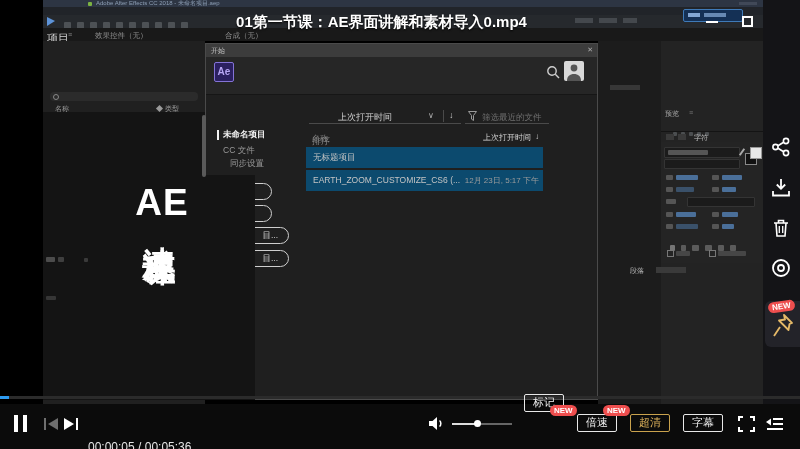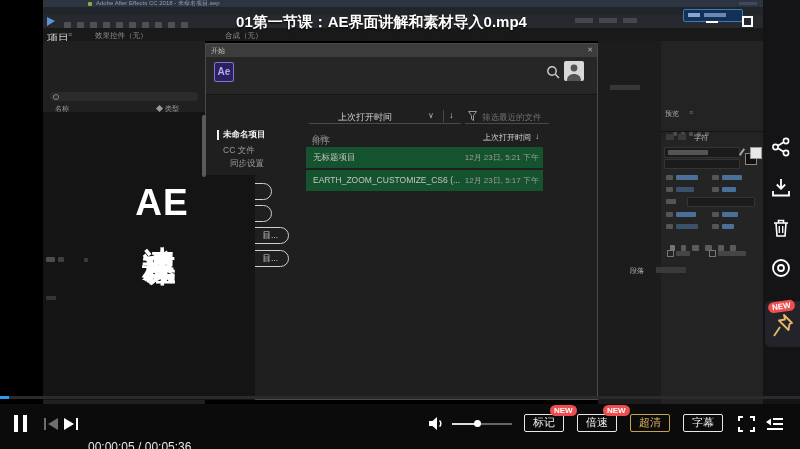--- a/index.html
+++ b/index.html
@@ -26,21 +26,21 @@
   .dlg{left:205px;top:43px;width:393px;height:357px;background:#1f1f1f;border:1px solid #4a4a4a;box-sizing:border-box;}
   .dlg-titlebar{left:0;top:0;width:100%;height:13px;background:#3c3c3c;border-bottom:1px solid #272727;}
   .dlg-header{left:0;top:13px;width:100%;height:37px;background:#262626;border-bottom:1px solid #161616;}
   .ae-logo{left:8px;top:5px;width:18px;height:18px;background:#2b2060;border:1px solid #8473d6;border-radius:2px;
            color:#b7a6f4;font-weight:bold;font-size:10px;text-align:center;line-height:18px;}
   .avatar{left:358px;top:4px;width:20px;height:20px;background:#d9d9d9;border-radius:2px;overflow:hidden;}
   .navitem{font-size:8.5px;color:#9a9a9a;}
   .navitem.active{color:#f2f2f2;font-weight:bold;}
   .pill{border:1.5px solid #cfcfcf;border-radius:9px;height:17px;box-sizing:border-box;
         color:#d0d0d0;font-size:8.5px;line-height:14px;text-align:right;padding-right:10px;}
-  .row{background:#14532d;}
+  .row{background:#0c4a6e;}
   .rname{font-size:8.5px;color:#c4c4c4;line-height:21px;padding-left:7px;}
   .rtime{font-size:8px;color:#9c9c9c;line-height:21px;text-align:right;padding-right:4px;}
   
   .band{background:#141414;}
   .biglatin{font-size:37px;font-weight:bold;color:#fff;letter-spacing:1px;}
   .bigvert{writing-mode:vertical-rl;text-orientation:upright;font-size:33px;font-weight:bold;color:#fff;letter-spacing:3px;line-height:40px;}
   
   .pbar{left:0;top:404px;width:800px;height:45px;background:#0b0b0b;}
   .ptrack{left:0;top:396px;width:800px;height:3px;background:#2b2b2b;}
   .pplayed{left:0;top:396px;height:3px;background:#2d9bf0;}
@@ -182,21 +182,20 @@
       <path d="M0.5 0.5h8L5.5 4.5v5l-2-1.4V4.5z" fill="none" stroke="#9a9a9a" stroke-width="1"></path>
     </svg>
     <span class="abs txt" style="left:276px;top:68px;font-size:8.5px;color:#6e6e6e;">筛选最近的文件</span>
     <div class="abs" style="left:259px;top:79px;width:84px;height:1px;background:#4a4a4a;"></div>
 
     <span class="abs txt" style="left:106px;top:89px;font-size:8px;color:#808080;">名称</span>
     <span class="abs txt" style="right:66px;top:88px;font-size:8px;color:#d6d6d6;">上次打开时间</span>
     <span class="abs txt" style="right:58px;top:88px;font-size:8px;color:#d6d6d6;">↓</span>
     <div class="abs row" style="left:100px;top:103px;width:237px;height:21px;">
       <span class="abs txt rname">无标题项目</span>
-      <span class="abs txt rtime" style="right:0;">12月 23日, 5:21 下午</span>
     </div>
     <div class="abs row" style="left:100px;top:126px;width:237px;height:21px;">
       <span class="abs txt rname">EARTH_ZOOM_CUSTOMIZE_CS6 (...</span>
       <span class="abs txt rtime" style="right:0;text-align:center;">12月 23日, 5:17 下午</span>
     </div>
 
     <div class="abs pill" style="left:20px;top:139px;width:46px;"></div>
     <div class="abs pill" style="left:20px;top:161px;width:46px;"></div>
     <div class="abs pill" style="left:20px;top:183px;width:63px;">目...</div>
     <div class="abs pill" style="left:20px;top:206px;width:63px;">目...</div>
@@ -267,21 +266,21 @@
   <span class="abs txt timetxt" style="left:88px;top:440px;">00:00:05 / 00:05:36</span>
 
   <svg class="abs" style="left:427px;top:415px;" width="18" height="17" viewBox="0 0 18 17">
     <path d="M2 6v5h3.5L10 15V2L5.5 6z" fill="#fff"></path>
     <path d="M12.5 5.5c1.8 1.4 1.8 4.6 0 6" fill="none" stroke="#fff" stroke-width="1.5"></path>
   </svg>
   <div class="abs" style="left:452px;top:423px;width:60px;height:2px;background:#666;"></div>
   <div class="abs" style="left:452px;top:423px;width:25px;height:2px;background:#ddd;"></div>
   <div class="abs" style="left:474px;top:420px;width:7px;height:7px;background:#fff;border-radius:50%;"></div>
 
-  <div class="abs pbtn" style="left:524px;top:414px;">标记</div>
+  <div class="abs pbtn" style="left:524px;top:394px;">标记</div>
   <span class="abs newbadge" style="left:550px;top:405px;">NEW</span>
   <div class="abs pbtn" style="left:577px;top:414px;">倍速</div>
   <span class="abs newbadge" style="left:603px;top:405px;">NEW</span>
   <div class="abs pbtn gold" style="left:630px;top:414px;">超清</div>
   <div class="abs pbtn" style="left:683px;top:414px;">字幕</div>
 
   <svg class="abs" style="left:736px;top:414px;" width="21" height="20" viewBox="0 0 21 20">
     <path d="M7 3H3v4M14 3h4v4M3 13v4h4M18 13v4h-4" fill="none" stroke="#fff" stroke-width="2"></path>
   </svg>
   <svg class="abs" style="left:763px;top:414px;" width="23" height="20" viewBox="0 0 23 20">

